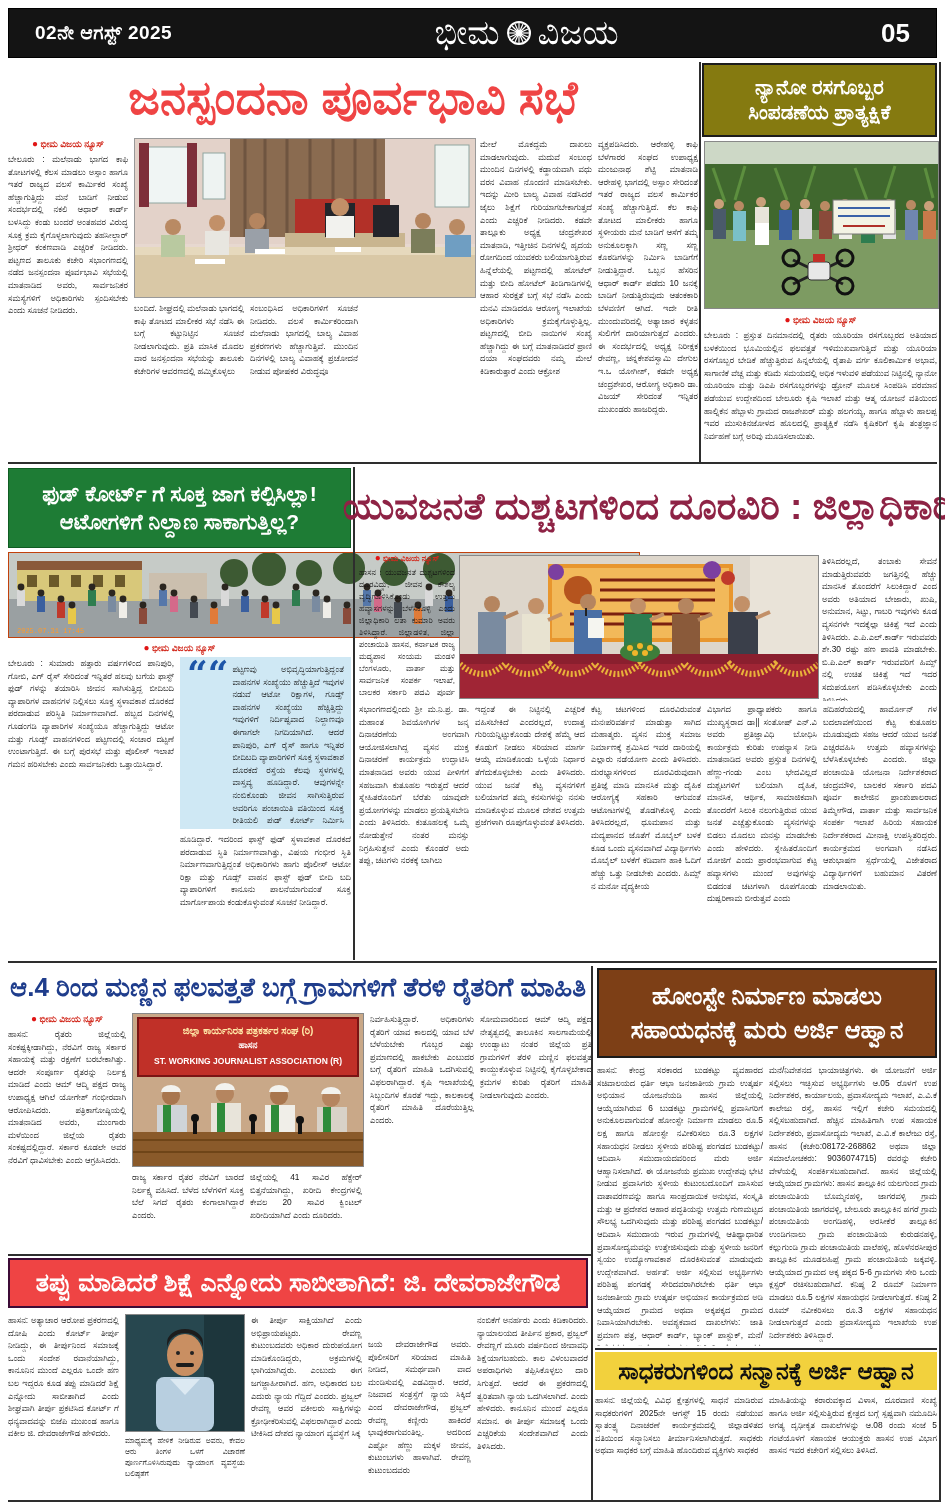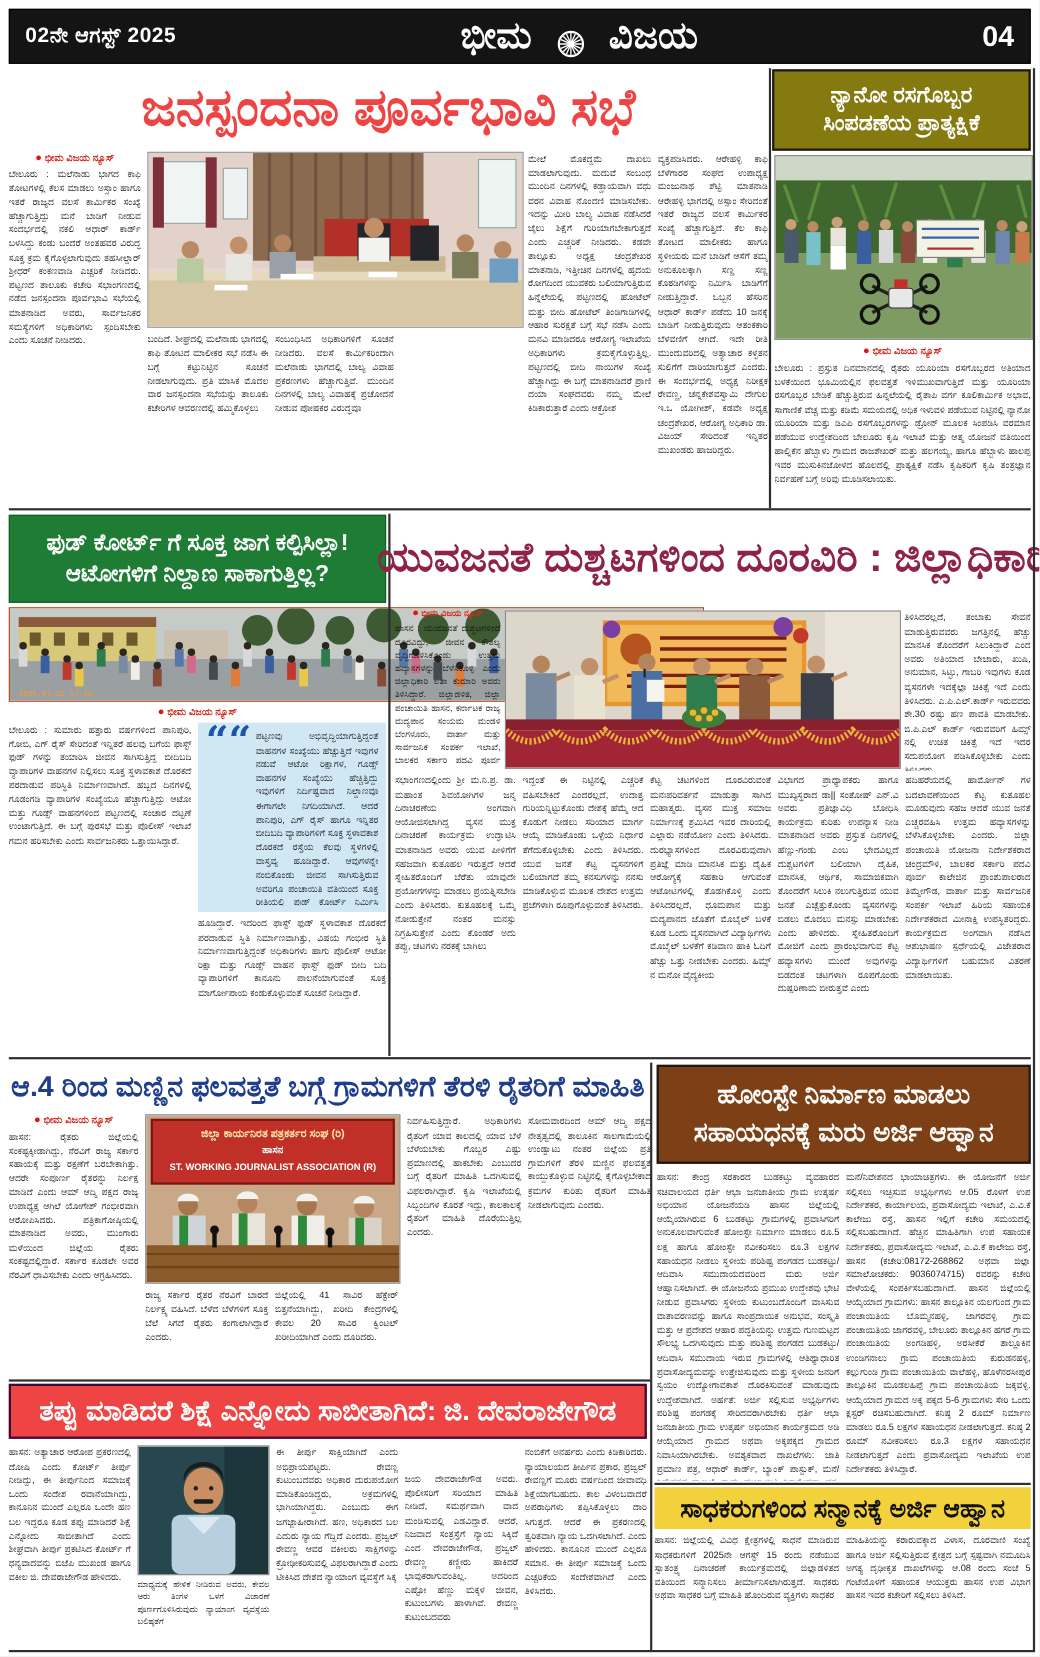--- a/index.html
+++ b/index.html
@@ -1,24 +1,24 @@
 <!DOCTYPE html>
 <html><head>
 <meta charset="utf-8">
 <style>
   html,body{margin:0;padding:0;background:#e9e9e9;}
   .page{position:relative;width:945px;height:1506px;background:#ffffff;margin:0 auto;
         font-family:"Liberation Sans","DejaVu Sans",sans-serif;overflow:hidden;}
   .abs{position:absolute;}
   
   .masthead-bar{left:8px;top:8px;width:929px;height:50px;background:#141414;color:#fff;
-        display:flex;align-items:center;justify-content:space-between;padding:0 14px;box-sizing:border-box;
+        display:flex;align-items:center;justify-content:space-between;padding:0 26px;box-sizing:border-box;
         border:1px solid #000;}
   .date-txt{font-size:19px;font-weight:bold;letter-spacing:.5px;}
-  .masthead-center{display:flex;align-items:flex-end;gap:22px;font-size:34px;font-weight:700;}
+  .masthead-center{display:flex;align-items:center;gap:6px;font-size:34px;font-weight:400;}
   .pageno{font-size:26px;font-weight:bold;}
   
   .main-headline{left:8px;top:62px;width:690px;height:72px;color:#ef4444;font-size:47px;font-weight:800;
         display:flex;align-items:center;justify-content:center;white-space:nowrap;}
   .olive-box{left:702px;top:63px;width:235px;height:74px;background:#857a10;border:2px solid #1c1c1c;
         color:#fff;font-weight:800;font-size:20px;text-align:center;display:flex;flex-direction:column;
         justify-content:center;line-height:1.25;box-sizing:border-box;}
   .green-box{left:8px;top:468px;width:343px;height:80px;background:#1e7c35;border:1px solid #0f5c22;
         color:#fff;font-weight:800;font-size:21px;text-align:center;display:flex;flex-direction:column;
         justify-content:center;line-height:1.35;box-sizing:border-box;}
@@ -69,21 +69,21 @@
             <line x1="9" y1="4" x2="17" y2="22"></line>
               <line x1="17" y1="4" x2="9" y2="22"></line>
             <line x1="4" y1="9" x2="22" y2="17"></line>
               <line x1="4" y1="17" x2="22" y2="9"></line>
           </g>
           <circle cx="13" cy="13" r="3" fill="#fff"></circle>
         </svg>
       </span>
       <span>ವಿಜಯ</span>
     </span>
-    <span class="pageno">04</span>
+    <span class="pageno">05</span>
   </div>
 
   <div class="abs main-headline">ಜನಸ್ಪಂದನಾ ಪೂರ್ವಭಾವಿ ಸಭೆ</div>
 
   <div class="abs olive-box">
     <span>ನ್ಯಾನೋ ರಸಗೊಬ್ಬರ</span>
     <span>ಸಿಂಪಡಣೆಯ ಪ್ರಾತ್ಯಕ್ಷಿಕೆ</span>
   </div>
 
   <div class="abs colflex" style="left:8px;top:138px;width:690px;height:322px;">

